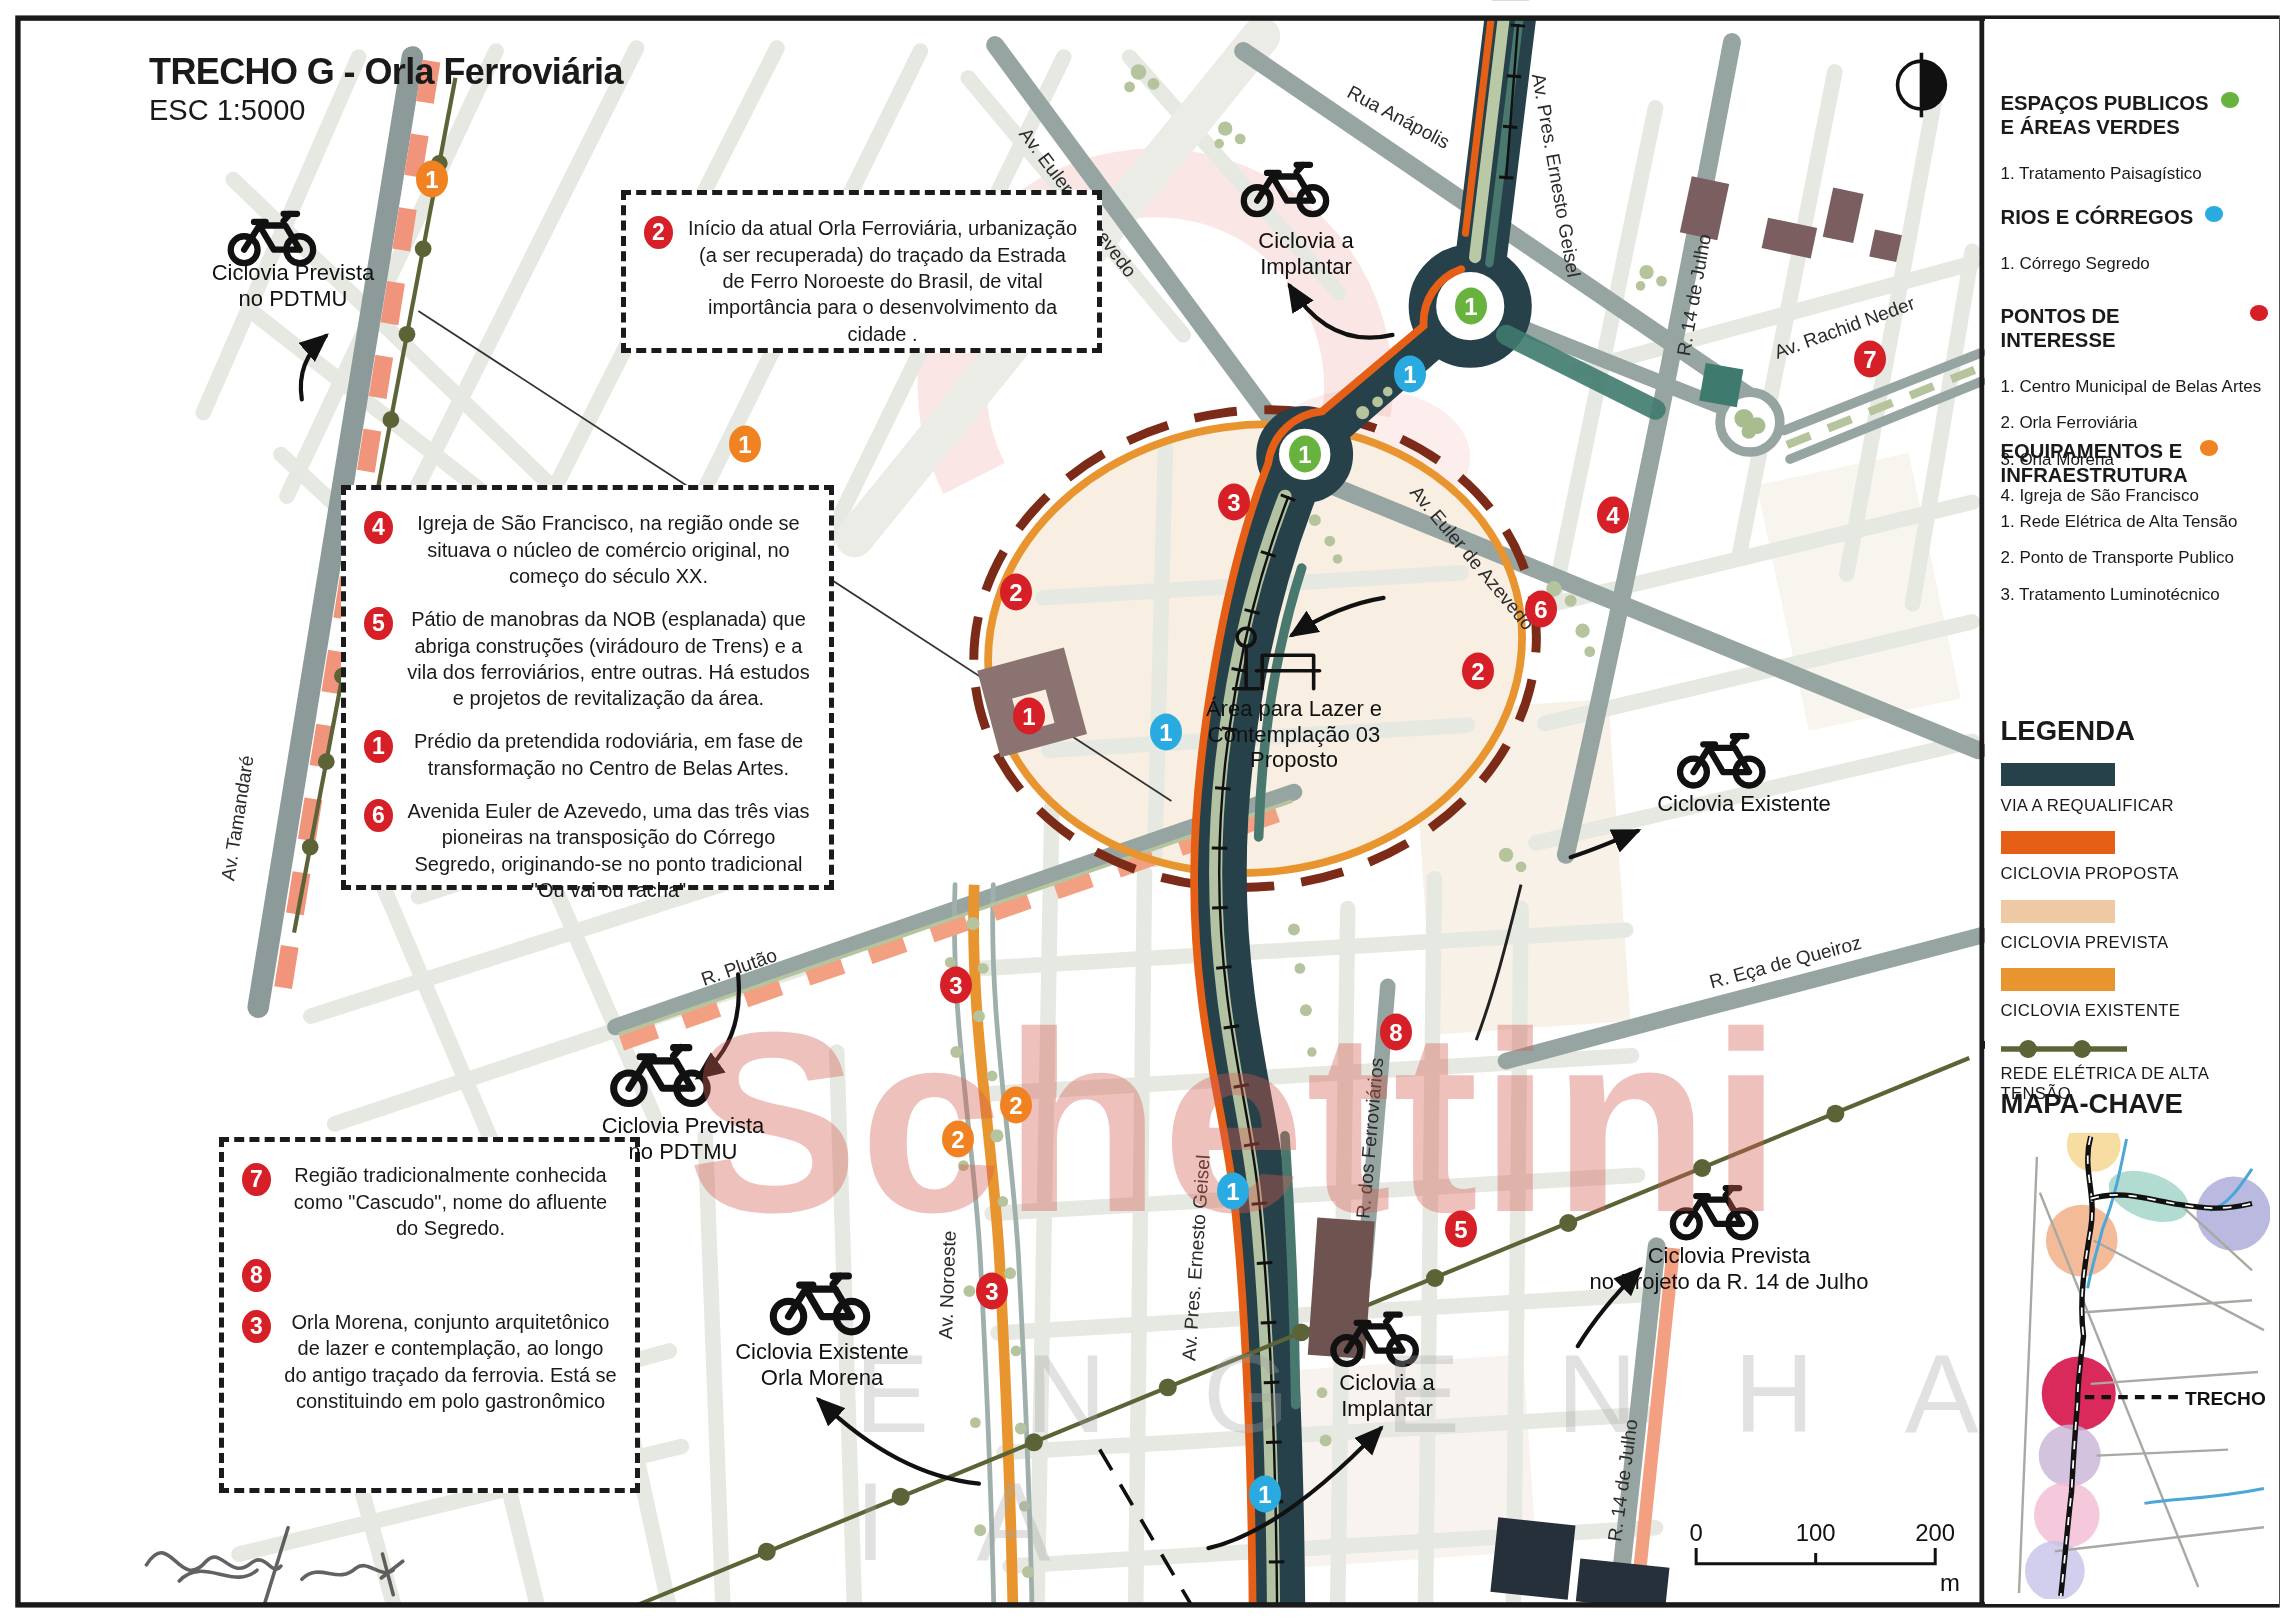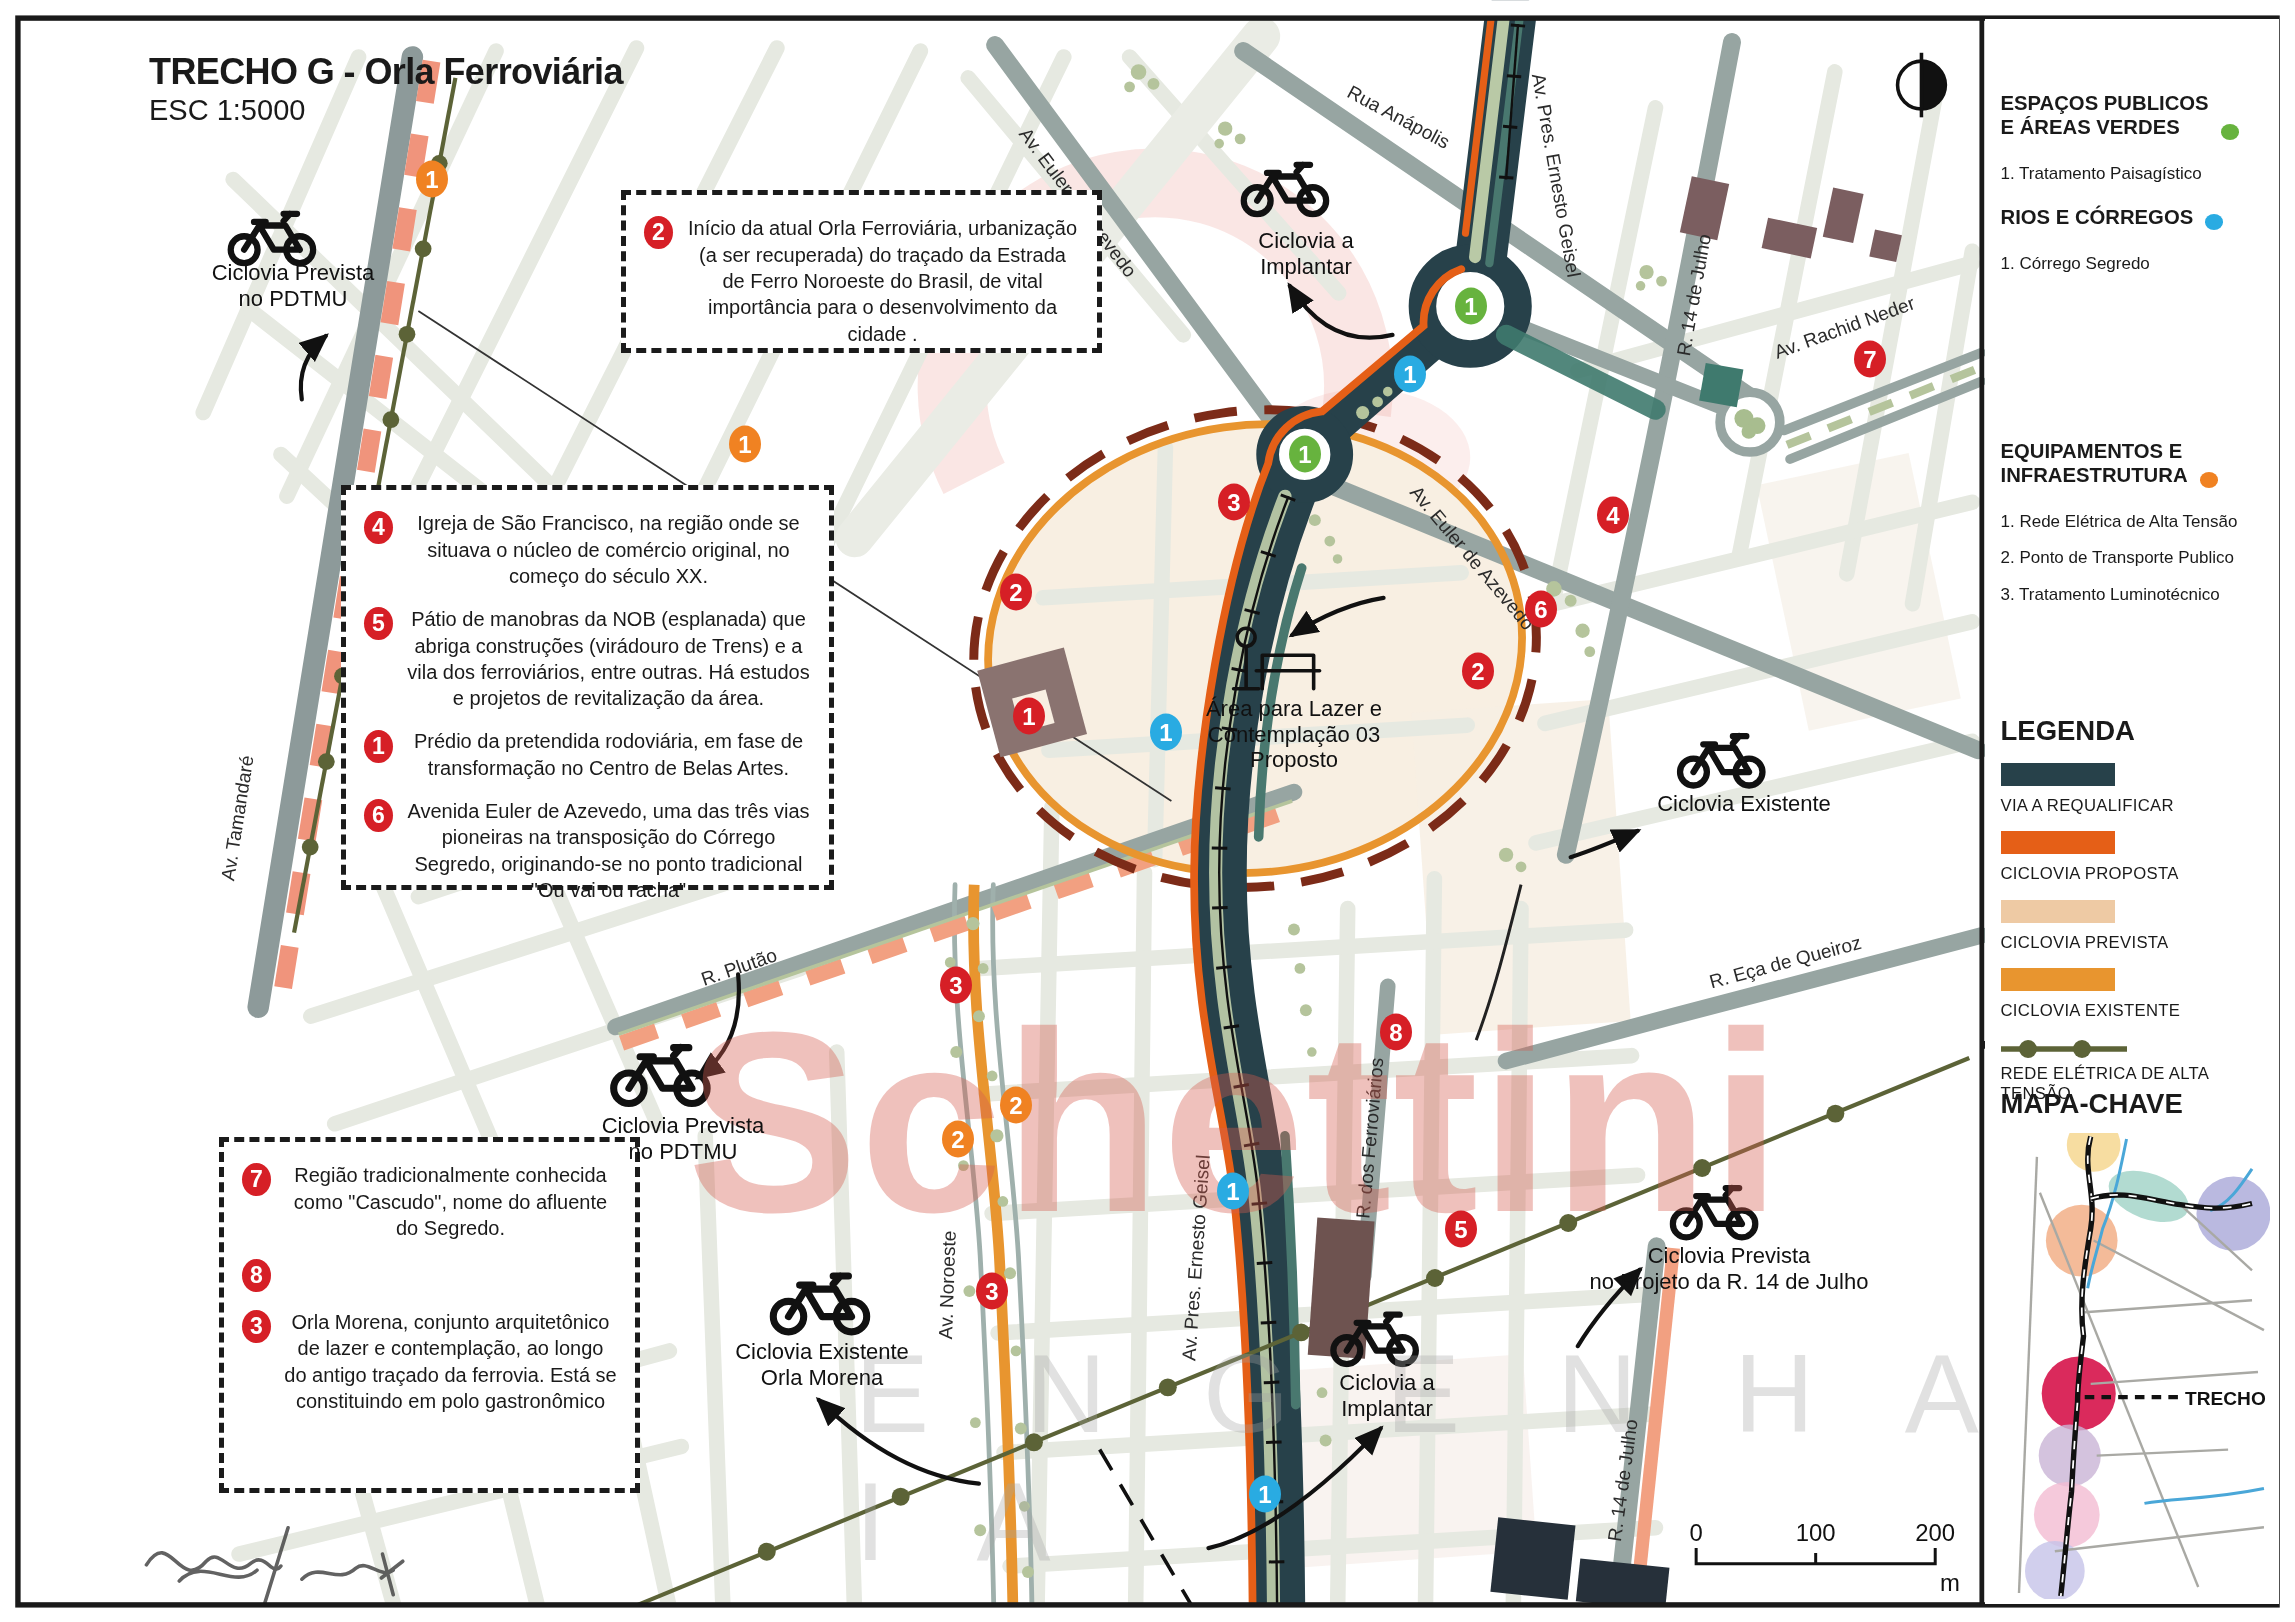--- a/index.html
+++ b/index.html
@@ -22,21 +22,21 @@
   .map-label{position:absolute;transform:translate(-50%,-50%);text-align:center;
              font-size:22px;line-height:1.16;white-space:pre-line;color:#111;}
   
   .marker{position:absolute;width:32px;height:37px;border-radius:50%;transform:translate(-50%,-50%);
           color:#fff;font-weight:700;font-size:24px;display:flex;align-items:center;justify-content:center;}
   .m-red{background:#d61f26;} .m-orange{background:#f08222;}
   .m-green{background:#67b33e;} .m-blue{background:#29abe2;}
   
   #sidebar{position:absolute;left:1985px;top:19px;width:294px;height:1585px;background:#fff;}
   .sec{position:absolute;left:15.5px;width:267px;}
-  .sec-head{display:flex;align-items:flex-end;gap:12px;}
+  .sec-head{display:flex;align-items:flex-start;gap:12px;}
   .sec-title{font-size:20.3px;font-weight:700;line-height:1.18;white-space:pre-line;}
   .sec-dot{width:18px;height:15.5px;border-radius:50%;flex:0 0 auto;}
   .dot-green{background:#67b33e;} .dot-blue{background:#29abe2;}
   .dot-red{background:#d61f26;} .dot-orange{background:#f08222;}
   .sec-item{font-size:17px;line-height:1.32;margin-top:14px;}
   .sec-items{margin-top:23px;}
   .legend-title{font-size:27.5px;font-weight:600;}
   .lg-row{margin-top:15.5px;}
   .lg-sw{width:114px;height:23px;}
   .lg-label{font-size:16.7px;margin-top:10px;letter-spacing:0.3px;}
@@ -488,20 +488,32 @@
   <div class="sec" style="top:187px;">
     <div class="sec-head">
       <span class="sec-title">RIOS E CÓRREGOS</span>
       <span class="sec-dot dot-blue"></span>
     </div>
     <div class="sec-items">
       <div class="sec-item">1. Córrego Segredo</div>
     </div>
   </div>
 
+  <div class="sec" style="top:286px;">
+    <div class="sec-head">
+      <span class="sec-title">PONTOS DE INTERESSE</span>
+      <span class="sec-dot dot-red"></span>
+    </div>
+    <div class="sec-items">
+      <div class="sec-item">1. Centro Municipal de Belas Artes</div>
+      <div class="sec-item">2. Orla Ferroviária</div>
+      <div class="sec-item">3. Orla Morena</div>
+      <div class="sec-item">4. Igreja de São Francisco</div>
+    </div>
+  </div>
 
   <div class="sec" style="top:421px;">
     <div class="sec-head">
       <span class="sec-title">EQUIPAMENTOS E
 INFRAESTRUTURA</span>
       <span class="sec-dot dot-orange"></span>
     </div>
     <div class="sec-items">
       <div class="sec-item">1. Rede Elétrica de Alta Tensão</div>
       <div class="sec-item">2. Ponto de Transporte Publico</div>

